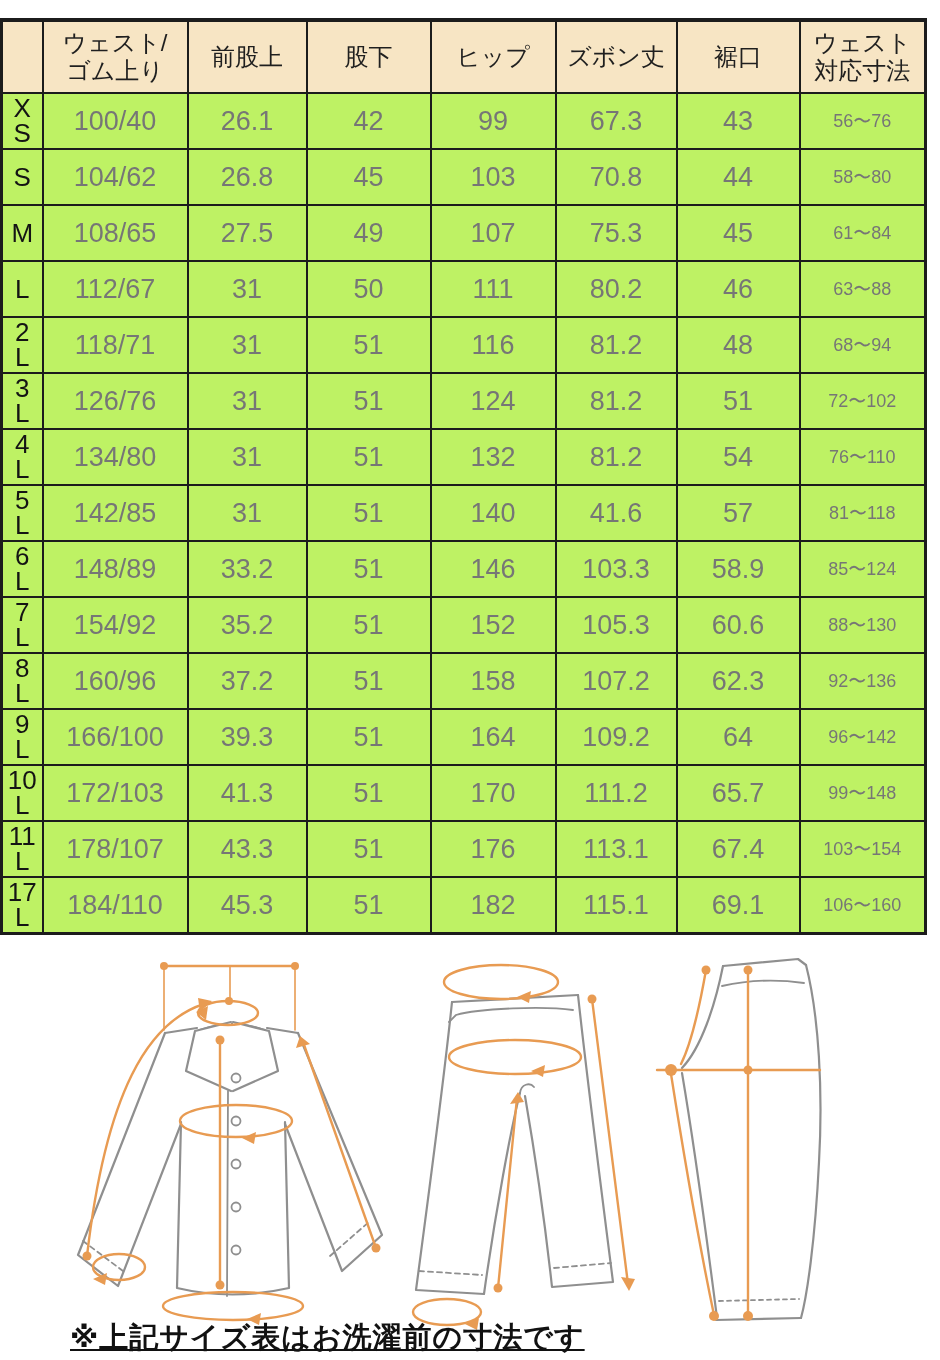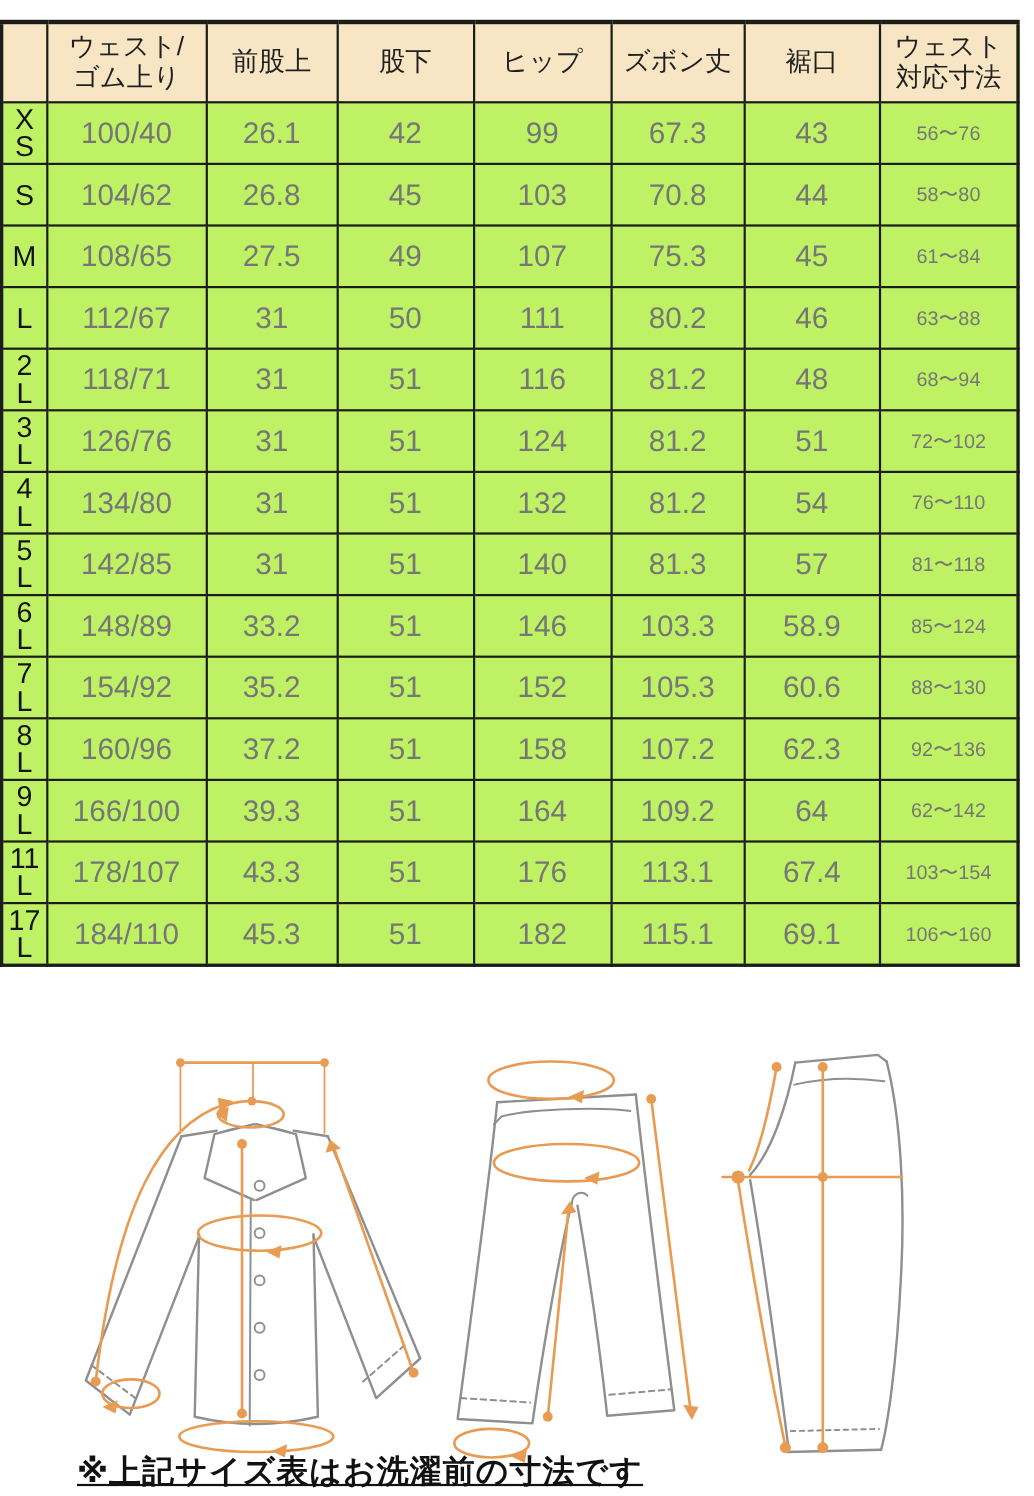--- a/index.html
+++ b/index.html
@@ -142,21 +142,21 @@
         <td class="data-cell">54</td>
         <td class="data-cell">76〜110</td>
       </tr>
       <tr>
         <td class="size-cell">5
 L</td>
         <td class="data-cell">142/85</td>
         <td class="data-cell">31</td>
         <td class="data-cell">51</td>
         <td class="data-cell">140</td>
-        <td class="data-cell">81.3</td>
+        <td class="data-cell">41.6</td>
         <td class="data-cell">57</td>
         <td class="data-cell">81〜118</td>
       </tr>
       <tr>
         <td class="size-cell">6
 L</td>
         <td class="data-cell">148/89</td>
         <td class="data-cell">33.2</td>
         <td class="data-cell">51</td>
         <td class="data-cell">146</td>
@@ -188,21 +188,32 @@
       </tr>
       <tr>
         <td class="size-cell">9
 L</td>
         <td class="data-cell">166/100</td>
         <td class="data-cell">39.3</td>
         <td class="data-cell">51</td>
         <td class="data-cell">164</td>
         <td class="data-cell">109.2</td>
         <td class="data-cell">64</td>
-        <td class="data-cell">62〜142</td>
+        <td class="data-cell">96〜142</td>
+      </tr>
+      <tr>
+        <td class="size-cell">10
+L</td>
+        <td class="data-cell">172/103</td>
+        <td class="data-cell">41.3</td>
+        <td class="data-cell">51</td>
+        <td class="data-cell">170</td>
+        <td class="data-cell">111.2</td>
+        <td class="data-cell">65.7</td>
+        <td class="data-cell">99〜148</td>
       </tr>
       <tr>
         <td class="size-cell">11
 L</td>
         <td class="data-cell">178/107</td>
         <td class="data-cell">43.3</td>
         <td class="data-cell">51</td>
         <td class="data-cell">176</td>
         <td class="data-cell">113.1</td>
         <td class="data-cell">67.4</td>

